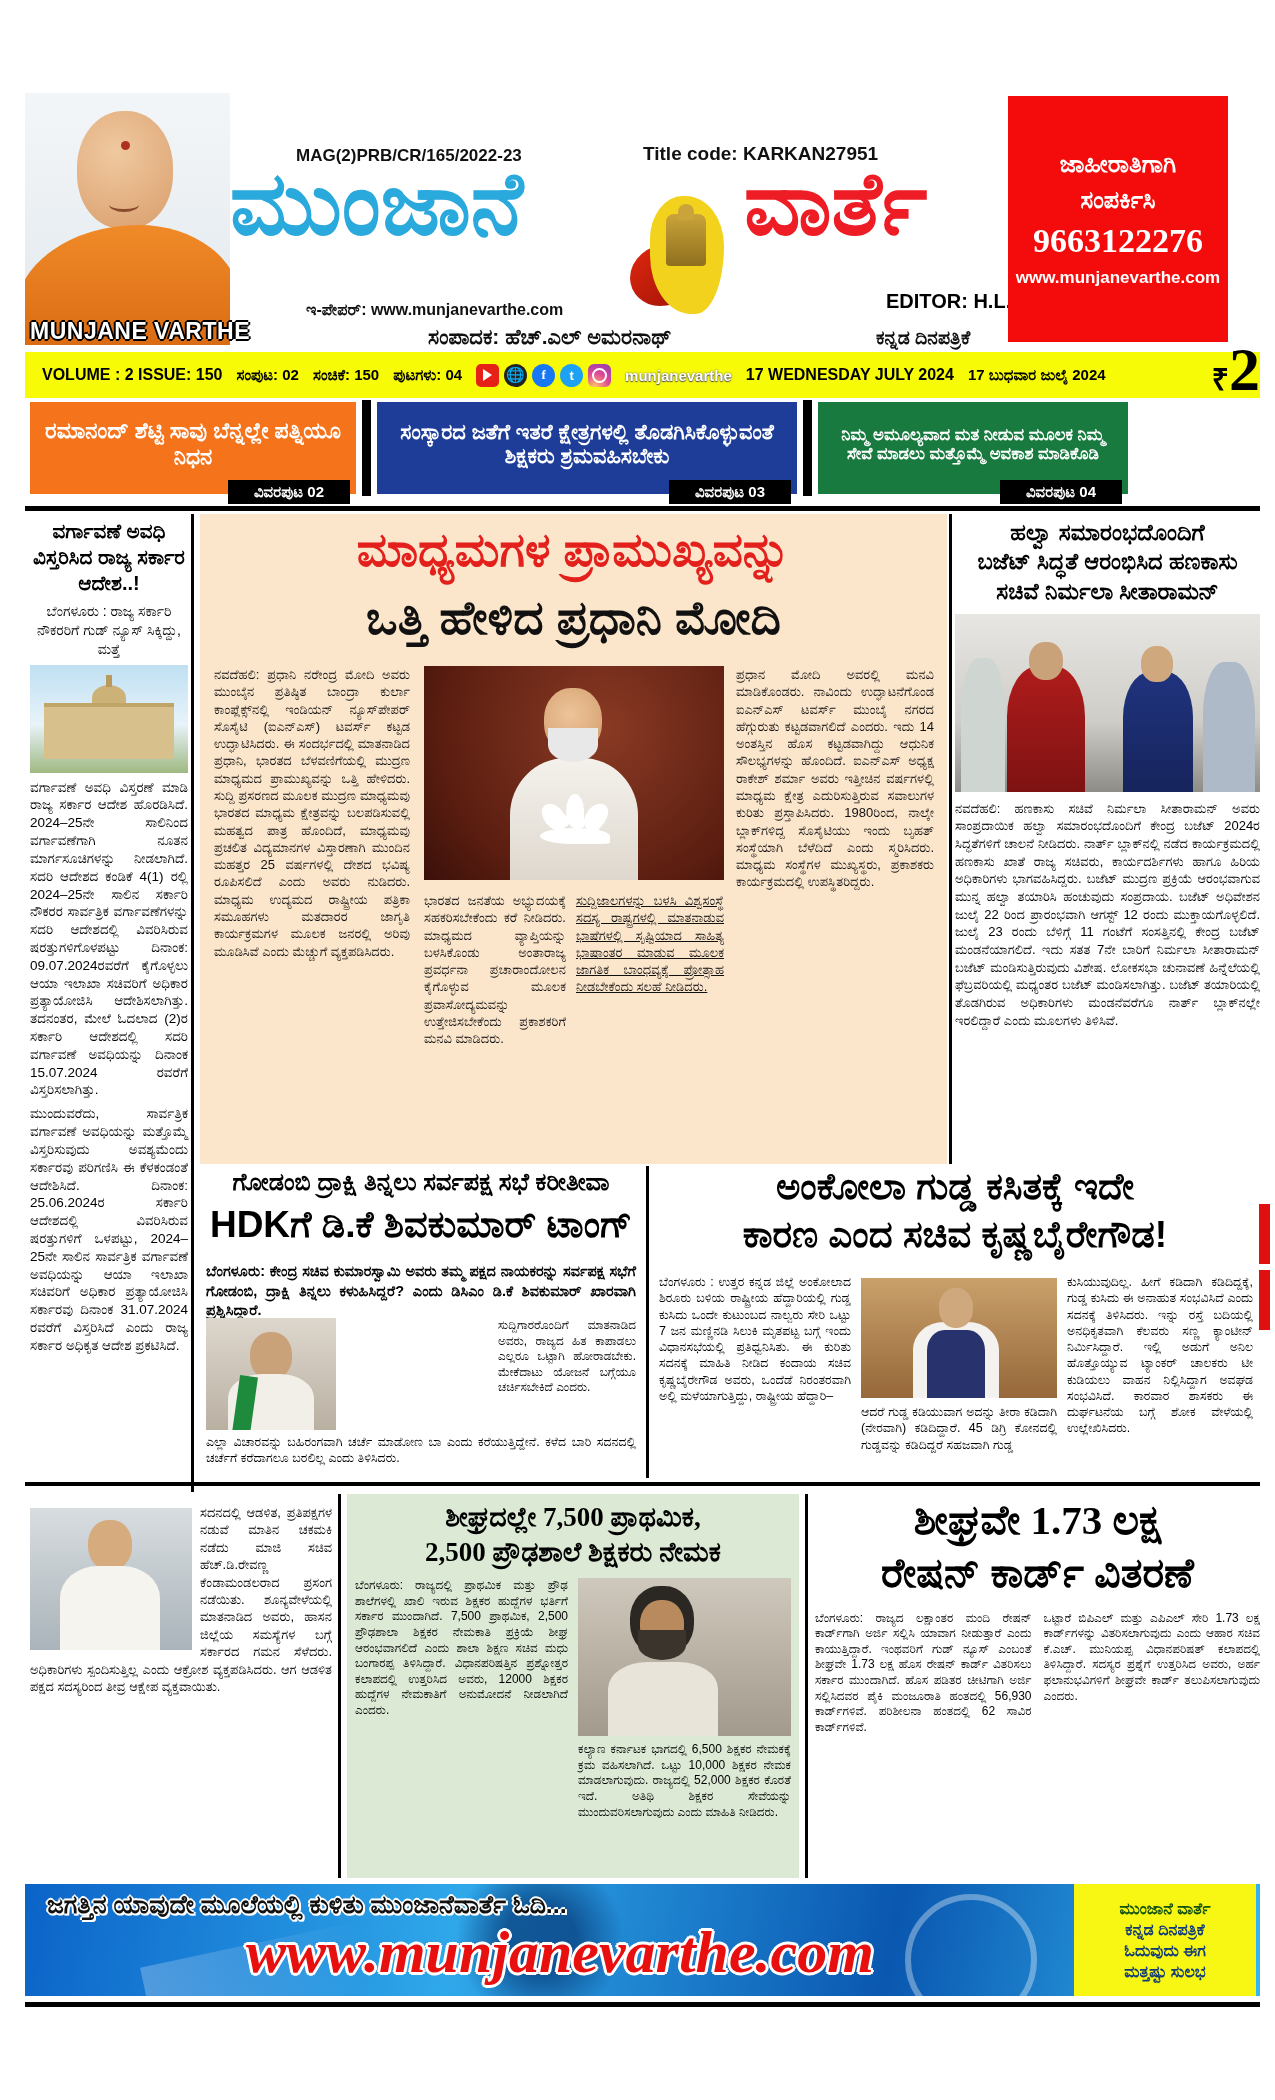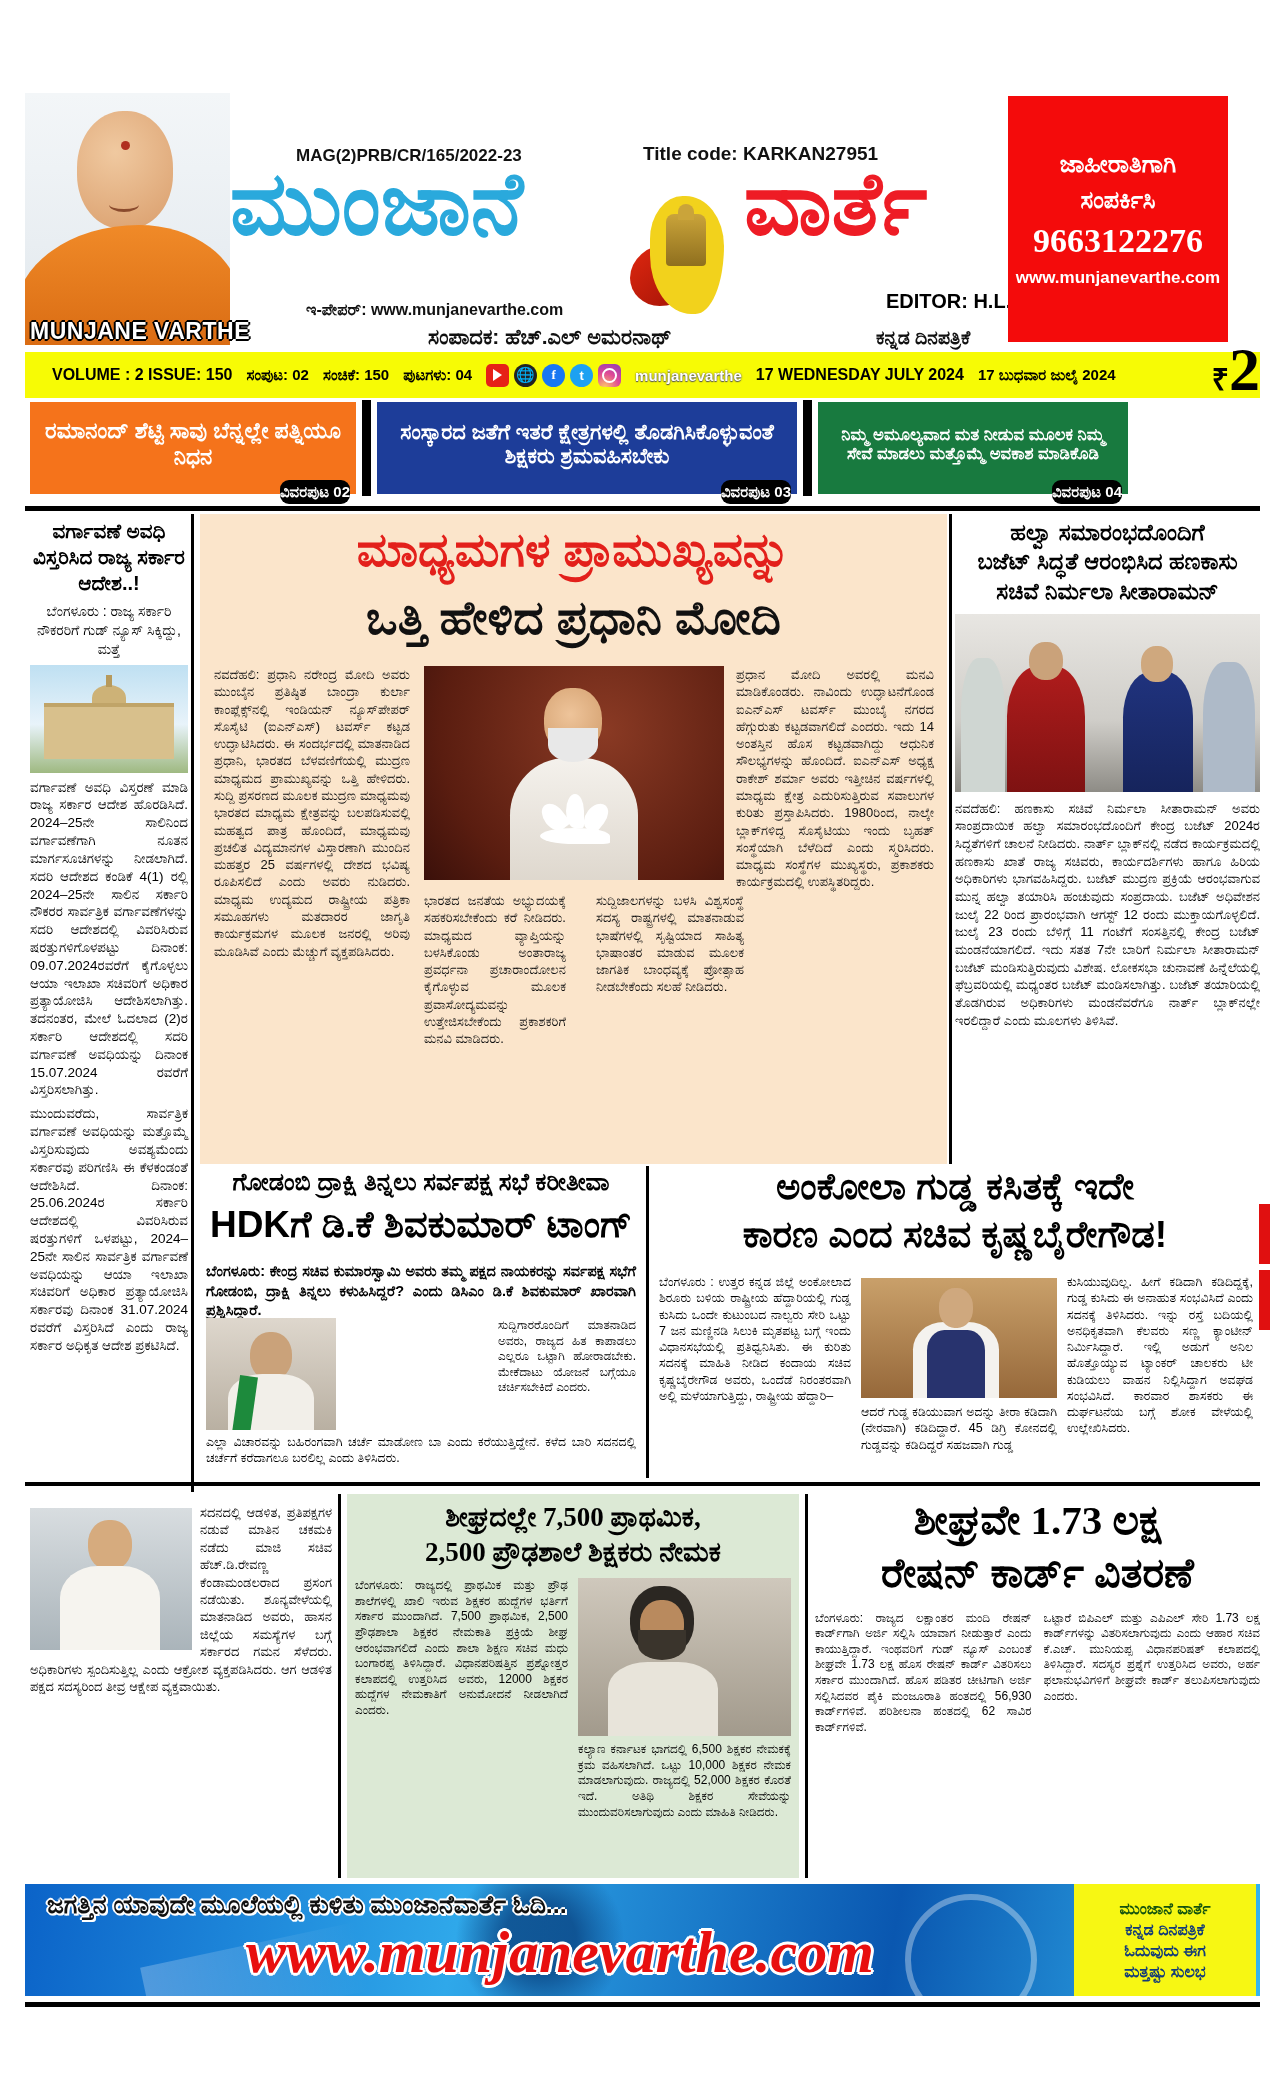--- a/index.html
+++ b/index.html
@@ -30,21 +30,21 @@
   .editor-kn{left:428px;top:325px;font-size:21px;font-weight:bold;color:#111;}
   .daily-kn{left:876px;top:327px;font-size:19px;font-weight:bold;color:#111;}
   .adbox{left:1008px;top:96px;width:220px;height:246px;background:#f40b0b;color:#fff;text-align:center;
          display:flex;flex-direction:column;justify-content:center;gap:8px;}
   .adbox .l1,.adbox .l2{font-size:24px;font-weight:bold;}
   .adbox .phone{font-size:34px;font-weight:bold;font-family:"Liberation Serif",serif;}
   .adbox .site{font-size:17px;font-weight:bold;}
 
   
   .infobar{left:25px;top:352px;width:1235px;height:46px;background:#f7fb05;display:flex;align-items:center;
-           gap:14px;padding:0 27px;box-sizing:border-box;font-size:16px;font-weight:bold;color:#000;}
+           gap:14px;padding:0 17px;box-sizing:border-box;font-size:16px;font-weight:bold;color:#000;}
   .infobar .kn{font-size:15px;}
   .icons{display:flex;align-items:center;gap:5px;}
   .sicon{width:23px;height:23px;border-radius:5px;display:flex;align-items:center;justify-content:center;
          color:#fff;font-size:13px;font-weight:bold;}
   .yt{background:#e62117;}
   .yt .tri{width:0;height:0;border-left:9px solid #fff;border-top:6px solid transparent;border-bottom:6px solid transparent;}
   .globe{background:#222;border-radius:50%;font-size:15px;}
   .fb{background:#1877f2;border-radius:50%;font-family:"Liberation Serif",serif;}
   .tw{background:#1da1f2;border-radius:50%;}
   .ig{background:radial-gradient(circle at 30% 100%,#fdc468,#df4996 50%,#8a3ab9);border-radius:6px;}
@@ -55,21 +55,21 @@
   .price .num{font-size:62px;font-weight:bold;line-height:1;}
 
   
   .teaser{top:402px;height:92px;color:#fff;font-weight:bold;display:flex;align-items:center;justify-content:center;
           text-align:center;padding:6px 12px 14px;box-sizing:border-box;}
   .t-orange{left:30px;width:326px;background:#f5731b;font-size:22px;}
   .t-blue{left:377px;width:420px;background:#1d3d99;font-size:21px;}
   .t-green{left:818px;width:310px;background:#187a3f;font-size:16.5px;}
   .vdiv{top:400px;height:96px;width:9px;background:#000;}
   .pagetab{position:absolute;right:6px;bottom:-10px;background:#000;color:#fff;font-size:15px;font-weight:bold;
-           padding:3px 0;border-radius:9px;}
+           padding:3px 26px;}
 
   .mainrule{left:25px;top:506px;width:1235px;height:5px;background:#000;}
 
   
   .leftcol{left:30px;top:518px;width:158px;}
   .leftcol h2{margin:0 0 6px;font-size:20px;line-height:1.3;text-align:center;color:#000;}
   .leftcol .lead{font-size:14px;line-height:1.35;text-align:center;margin-bottom:6px;}
   .vs-photo{position:relative;width:158px;height:108px;background:linear-gradient(180deg,#bfe0f2 0%,#e8f3fa 55%,#9fb981 100%);margin-bottom:6px;overflow:hidden;}
   .vs-photo .bldg{position:absolute;left:14px;bottom:14px;width:130px;height:52px;background:#d8c08c;border-top:4px solid #c0a468;}
   .vs-photo .dome{position:absolute;left:62px;bottom:62px;width:34px;height:26px;background:#cdb277;border-radius:50% 50% 0 0;}
@@ -77,21 +77,21 @@
   .leftcol .body{font-size:13.5px;line-height:1.32;}
   .ldiv1{left:191px;top:514px;width:3px;height:978px;background:#000;}
 
   
   .modibox{left:200px;top:514px;width:747px;height:650px;background:#fbe5cb;}
   .modibox .hred{position:absolute;left:0;top:8px;width:100%;text-align:center;font-size:47px;font-weight:bold;color:#e3201b;}
   .modibox .hblack{position:absolute;left:0;top:76px;width:100%;text-align:center;font-size:47px;font-weight:bold;color:#111;}
   .modibox .col{position:absolute;font-size:13px;line-height:1.33;color:#111;}
   .mcol1{left:14px;top:152px;width:196px;height:486px;}
   .mcol2{left:224px;top:378px;width:142px;height:260px;}
-  .mcol3{left:396px;top:378px;width:148px;height:260px;}
+  .mcol3{left:376px;top:378px;width:148px;height:260px;text-decoration:underline;}
   .mcol4{left:536px;top:152px;width:198px;height:486px;}
   .modi-photo{position:absolute;left:224px;top:152px;width:300px;height:214px;background:radial-gradient(circle at 60% 30%,#8a3a24,#5a1d10 70%,#3a100a);overflow:hidden;}
   .modi-photo .head{position:absolute;left:120px;top:22px;width:58px;height:66px;background:radial-gradient(circle at 45% 40%,#eec49a,#cf9a68);border-radius:46%;}
   .modi-photo .beard{position:absolute;left:124px;top:62px;width:50px;height:34px;background:#e8e8e8;border-radius:0 0 50% 50%;}
   .modi-photo .kurta{position:absolute;left:86px;top:92px;width:128px;height:130px;background:linear-gradient(180deg,#f4f1ec,#ddd6cc);border-radius:44% 44% 0 0;}
   .modi-photo .lotus{position:absolute;left:116px;top:128px;width:70px;height:60px;}
   .modi-photo .lotus i{position:absolute;background:#fff;border-radius:50% 50% 10% 50%;}
   .modi-photo .p1{left:26px;top:0;width:18px;height:34px;border-radius:50% 50% 40% 40%;}
   .modi-photo .p2{left:4px;top:8px;width:20px;height:30px;transform:rotate(-38deg);}
   .modi-photo .p3{left:46px;top:8px;width:20px;height:30px;transform:rotate(38deg);}

